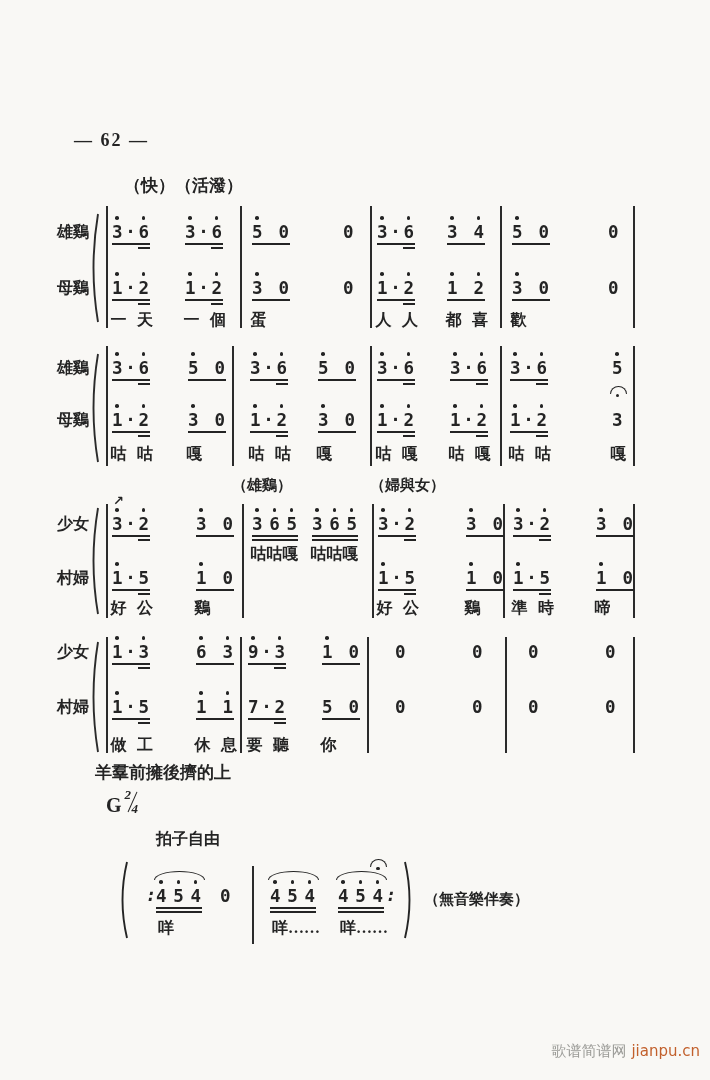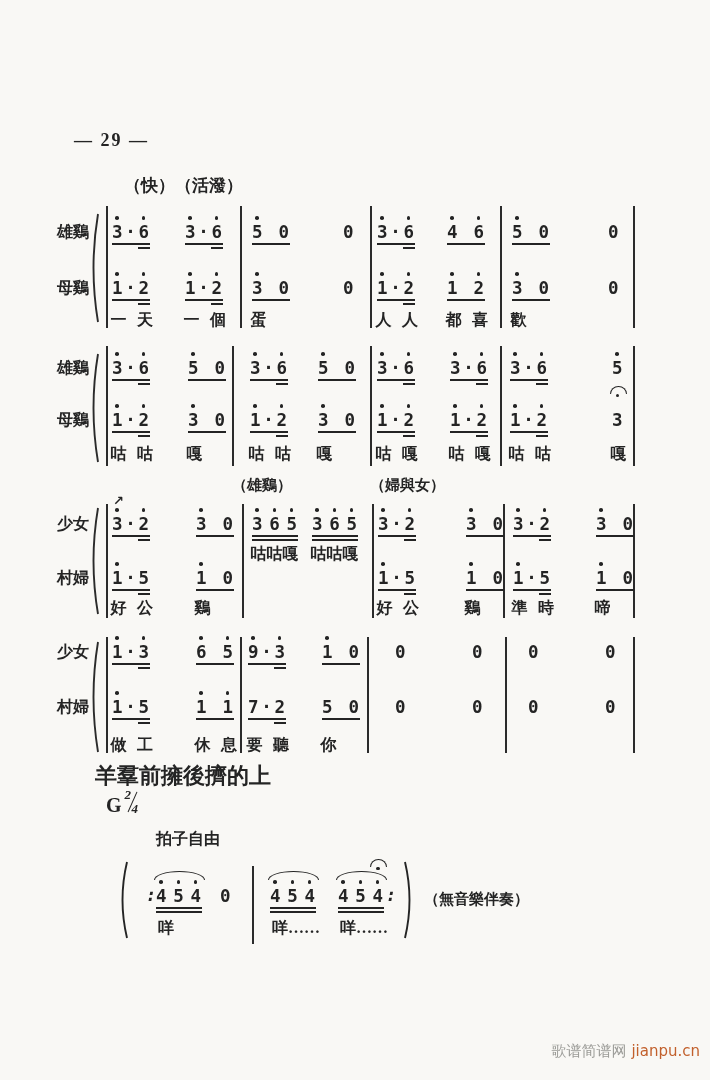--- a/index.html
+++ b/index.html
@@ -20,56 +20,56 @@
   .lyr{position:absolute;font-size:16px;font-weight:bold;white-space:nowrap;transform:translateX(-50%)}
   .lyrL{position:absolute;font-size:16px;font-weight:bold;white-space:nowrap}
   .slur{position:absolute;height:8px;border:1.6px solid #242424;border-bottom:none;
         border-radius:50% 50% 0 0/100% 100% 0 0}
   .ferm{position:absolute;width:18px;height:14px}
   .ferm .fa{position:absolute;left:0;top:0;width:15px;height:7px;border:1.6px solid #242424;border-bottom:none;
         border-radius:50% 50% 0 0/100% 100% 0 0}
   .ferm .fd{position:absolute;left:6.5px;top:8px;width:3.4px;height:3.4px;border-radius:50%;background:#242424}
   .slide{position:absolute;font-size:13px;font-weight:bold;top:-23px;left:1px;font-family:"DejaVu Sans",sans-serif}
   .rep{position:absolute;font-size:17px;font-weight:bold;top:-1px}
-  .sdir{left:95px;top:761px;font-size:22px;font-weight:bold}
+  .sdir{left:95px;top:761px;font-size:17px;font-weight:bold}
   .gsig{left:106px;top:792px;font-size:20px;font-weight:bold}
   .fr{display:inline-block;position:relative;width:20px;height:26px;vertical-align:-6px}
   .fr .fn{position:absolute;left:3px;top:-5px;font-size:13px;font-weight:bold}
   .fr .fs{position:absolute;left:10px;top:-1px;width:1.4px;height:22px;background:#242424;transform:rotate(24deg)}
   .fr .fd2{position:absolute;left:10px;top:9px;font-size:13px;font-weight:bold}
   .expr{left:158px;top:803px;font-size:15.5px;font-weight:bold}
   .beat{left:156px;top:829px;font-size:16px;font-weight:bold}
   .codann{position:absolute;font-size:15px;font-weight:bold;white-space:nowrap}
   .wm{position:absolute;right:10px;top:1042px;font-size:15px;color:#9b9b97;font-family:"DejaVu Sans",sans-serif}
   .wm .dom{color:#c2602c;margin-left:5px}
 </style>
 </head>
 <body>
 
 <div class="page">
-  <div class="t pagenum">— 29 —</div>
+  <div class="t pagenum">— 62 —</div>
   <div class="t tempo">（快）（活潑）</div>
 
   <div id="score">
       <div class="plabel" style="left: 57px; top: 222px;">雄鷄</div>
       <div class="plabel" style="left: 57px; top: 278px;">母鷄</div>
       <div class="bracewrap" style="left: 88px; top: 212px; position: absolute;"><svg width="12" height="112" xmlns="http://www.w3.org/2000/svg">
           <path d="M10 2 Q 1 56 10 110" stroke="#2b2b2b" stroke-width="1.9" fill="none"></path>
         </svg></div>
       <div class="bar" style="left: 106px; top: 206px; height: 122px;"></div>
       <div class="bar" style="left: 240px; top: 206px; height: 122px;"></div>
       <div class="bar" style="left: 370px; top: 206px; height: 122px;"></div>
       <div class="bar" style="left: 500px; top: 206px; height: 122px;"></div>
       <div class="bar" style="left: 633px; top: 206px; height: 122px;"></div>
       <div class="grp" style="left: 112px; top: 222px;"><span>3·6</span><i class="odot" style="left: 3.4px;"></i><i class="odot" style="left: 29.88px;"></i><i class="ul" style="top: 21px; left: 0px; width: 38.02px;"></i><i class="ul" style="top: 25px; left: 26.48px; width: 11.54px;"></i></div>
       <div class="grp" style="left: 185px; top: 222px;"><span>3·6</span><i class="odot" style="left: 3.4px;"></i><i class="odot" style="left: 29.88px;"></i><i class="ul" style="top: 21px; left: 0px; width: 38.02px;"></i><i class="ul" style="top: 25px; left: 26.48px; width: 11.54px;"></i></div>
       <div class="grp" style="left: 252px; top: 222px;"><span>5 0</span><i class="odot" style="left: 3.4px;"></i><i class="ul" style="top: 21px; left: 0px; width: 38.02px;"></i></div>
       <div class="grp" style="left: 343px; top: 222px;"><span>0</span></div>
       <div class="grp" style="left: 377px; top: 222px;"><span>3·6</span><i class="odot" style="left: 3.4px;"></i><i class="odot" style="left: 29.88px;"></i><i class="ul" style="top: 21px; left: 0px; width: 38.02px;"></i><i class="ul" style="top: 25px; left: 26.48px; width: 11.54px;"></i></div>
-      <div class="grp" style="left: 447px; top: 222px;"><span>4 6</span><i class="odot" style="left: 3.4px;"></i><i class="odot" style="left: 29.88px;"></i><i class="ul" style="top: 21px; left: 0px; width: 38.02px;"></i></div>
+      <div class="grp" style="left: 447px; top: 222px;"><span>3 4</span><i class="odot" style="left: 3.4px;"></i><i class="odot" style="left: 29.88px;"></i><i class="ul" style="top: 21px; left: 0px; width: 38.02px;"></i></div>
       <div class="grp" style="left: 512px; top: 222px;"><span>5 0</span><i class="odot" style="left: 3.4px;"></i><i class="ul" style="top: 21px; left: 0px; width: 38.02px;"></i></div>
       <div class="grp" style="left: 608px; top: 222px;"><span>0</span></div>
       <div class="grp" style="left: 112px; top: 278px;"><span>1·2</span><i class="odot" style="left: 3.4px;"></i><i class="odot" style="left: 29.88px;"></i><i class="ul" style="top: 21px; left: 0px; width: 38.02px;"></i><i class="ul" style="top: 25px; left: 26.48px; width: 11.54px;"></i></div>
       <div class="grp" style="left: 185px; top: 278px;"><span>1·2</span><i class="odot" style="left: 3.4px;"></i><i class="odot" style="left: 29.88px;"></i><i class="ul" style="top: 21px; left: 0px; width: 38.02px;"></i><i class="ul" style="top: 25px; left: 26.48px; width: 11.54px;"></i></div>
       <div class="grp" style="left: 252px; top: 278px;"><span>3 0</span><i class="odot" style="left: 3.4px;"></i><i class="ul" style="top: 21px; left: 0px; width: 38.02px;"></i></div>
       <div class="grp" style="left: 343px; top: 278px;"><span>0</span></div>
       <div class="grp" style="left: 377px; top: 278px;"><span>1·2</span><i class="odot" style="left: 3.4px;"></i><i class="odot" style="left: 29.88px;"></i><i class="ul" style="top: 21px; left: 0px; width: 38.02px;"></i><i class="ul" style="top: 25px; left: 26.48px; width: 11.54px;"></i></div>
       <div class="grp" style="left: 447px; top: 278px; text-align: right;"><span>1 2</span><i class="odot" style="left: 3.4px;"></i><i class="odot" style="left: 29.88px;"></i><i class="ul" style="top: 21px; left: 0px; width: 38.02px;"></i></div>
       <div class="grp" style="left: 512px; top: 278px;"><span>3 0</span><i class="odot" style="left: 3.4px;"></i><i class="ul" style="top: 21px; left: 0px; width: 38.02px;"></i></div>
       <div class="grp" style="left: 608px; top: 278px;"><span>0</span></div>
@@ -163,21 +163,21 @@
       <div class="plabel" style="left: 57px; top: 697px;">村婦</div>
       <div class="bracewrap" style="left: 88px; top: 640px; position: absolute;"><svg width="12" height="114" xmlns="http://www.w3.org/2000/svg">
           <path d="M10 2 Q 1 57 10 112" stroke="#2b2b2b" stroke-width="1.9" fill="none"></path>
         </svg></div>
       <div class="bar" style="left: 106px; top: 637px; height: 116px;"></div>
       <div class="bar" style="left: 240px; top: 637px; height: 116px;"></div>
       <div class="bar" style="left: 367px; top: 637px; height: 116px;"></div>
       <div class="bar" style="left: 505px; top: 637px; height: 116px;"></div>
       <div class="bar" style="left: 633px; top: 637px; height: 116px;"></div>
       <div class="grp" style="left: 112px; top: 642px;"><span>1·3</span><i class="odot" style="left: 3.4px;"></i><i class="odot" style="left: 29.88px;"></i><i class="ul" style="top: 21px; left: 0px; width: 38.02px;"></i><i class="ul" style="top: 25px; left: 26.48px; width: 11.54px;"></i></div>
-      <div class="grp" style="left: 196px; top: 642px;"><span>6 5</span><i class="odot" style="left: 3.4px;"></i><i class="odot" style="left: 29.88px;"></i><i class="ul" style="top: 21px; left: 0px; width: 38.02px;"></i></div>
+      <div class="grp" style="left: 196px; top: 642px;"><span>6 3</span><i class="odot" style="left: 3.4px;"></i><i class="odot" style="left: 29.88px;"></i><i class="ul" style="top: 21px; left: 0px; width: 38.02px;"></i></div>
       <div class="grp" style="left: 248px; top: 642px;"><span>9·3</span><i class="odot" style="left: 3.4px;"></i><i class="odot" style="left: 29.88px;"></i><i class="ul" style="top: 21px; left: 0px; width: 38.02px;"></i><i class="ul" style="top: 25px; left: 26.48px; width: 11.54px;"></i></div>
       <div class="grp" style="left: 322px; top: 642px;"><span>1 0</span><i class="odot" style="left: 3.4px;"></i><i class="ul" style="top: 21px; left: 0px; width: 38.02px;"></i></div>
       <div class="grp" style="left: 395px; top: 642px;"><span>0</span></div>
       <div class="grp" style="left: 472px; top: 642px;"><span>0</span></div>
       <div class="grp" style="left: 528px; top: 642px;"><span>0</span></div>
       <div class="grp" style="left: 605px; top: 642px;"><span>0</span></div>
       <div class="grp" style="left: 112px; top: 697px;"><span>1·5</span><i class="odot" style="left: 3.4px;"></i><i class="ul" style="top: 21px; left: 0px; width: 38.02px;"></i><i class="ul" style="top: 25px; left: 26.48px; width: 11.54px;"></i></div>
       <div class="grp" style="left: 196px; top: 697px;"><span>1 1</span><i class="odot" style="left: 3.4px;"></i><i class="odot" style="left: 29.88px;"></i><i class="ul" style="top: 21px; left: 0px; width: 38.02px;"></i></div>
       <div class="grp" style="left: 248px; top: 697px;"><span>7·2</span><i class="ul" style="top: 21px; left: 0px; width: 38.02px;"></i><i class="ul" style="top: 25px; left: 26.48px; width: 11.54px;"></i></div>
       <div class="grp" style="left: 322px; top: 697px;"><span>5 0</span><i class="ul" style="top: 21px; left: 0px; width: 38.02px;"></i></div>

